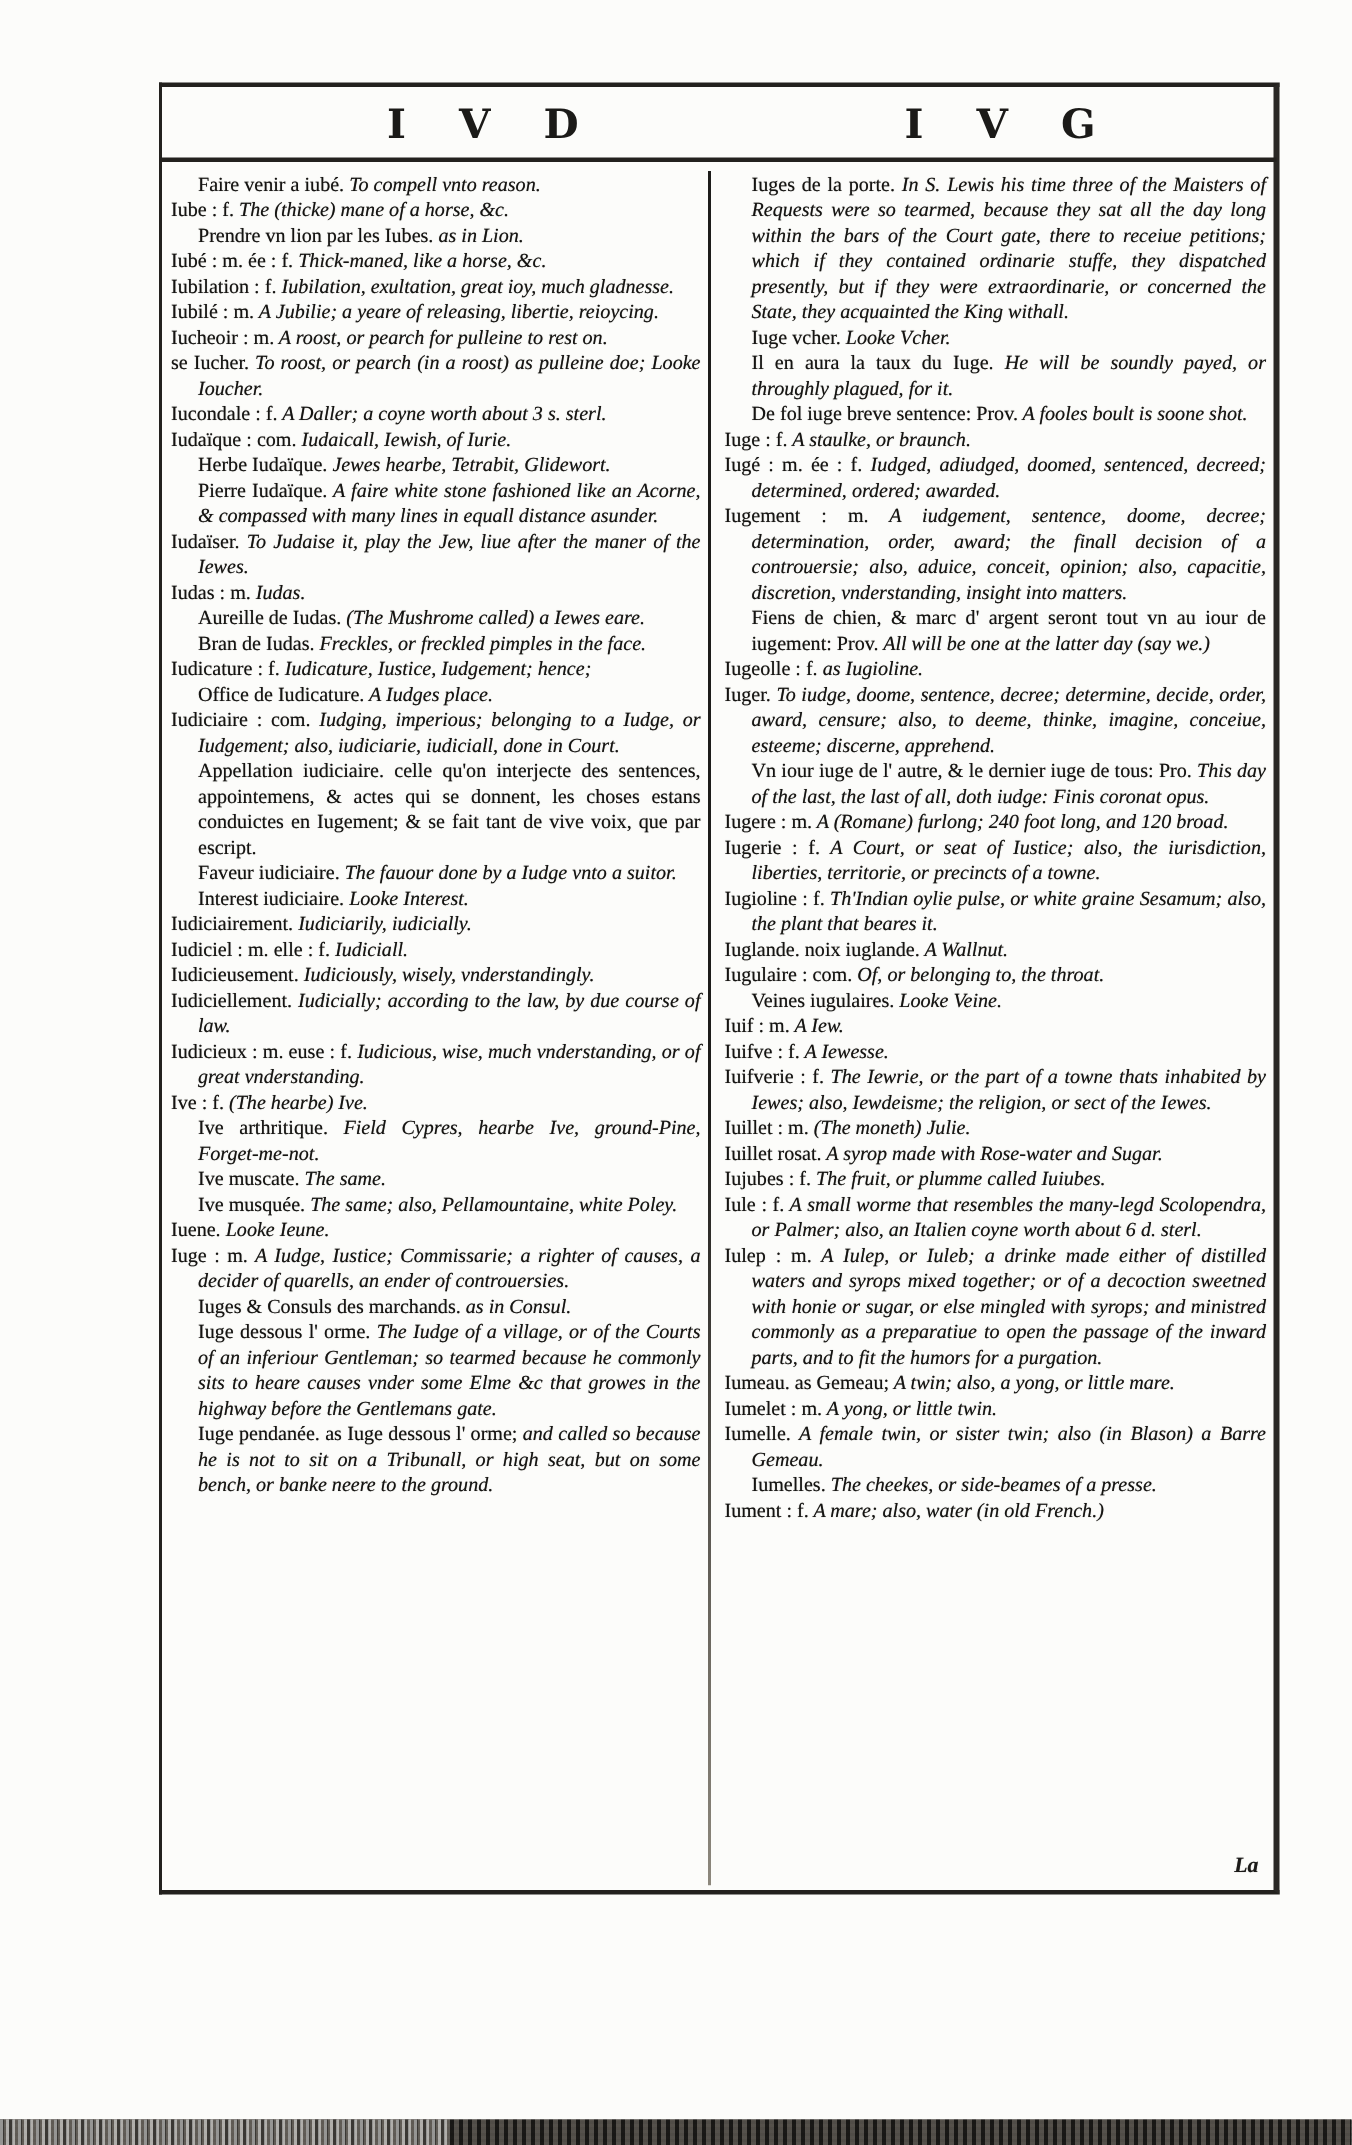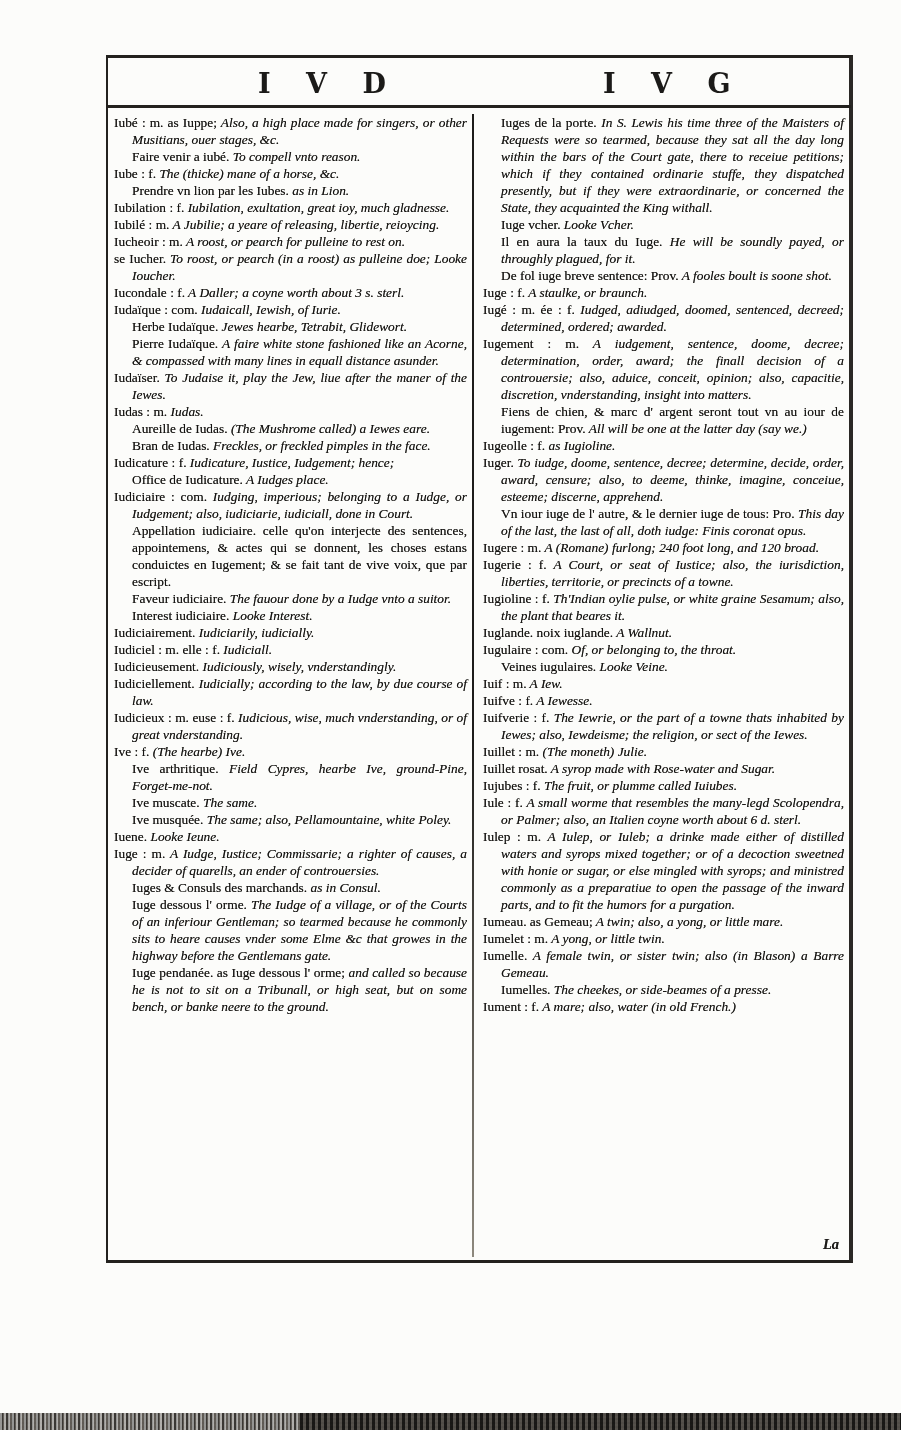--- a/index.html
+++ b/index.html
@@ -66,24 +66,24 @@
 </head>
 <body>
 
 <div class="frame">
   <span class="running-head rh-left">I V D</span>
   <span class="running-head rh-right">I V G</span>
   <div class="header-rule"></div>
 
   <div class="cols">
     <div class="col col-left" id="col-left">
-        <p class="entry e0"><span class="head">Iubé : m. as Iuppe;</span><span class="def"> Also, a high place made for singers, or other Musitians, ouer stages, &amp;c.</span></p>
         <p class="entry e1"><span class="head">Faire venir a iubé.</span><span class="def"> To compell vnto reason.</span></p>
         <p class="entry e0"><span class="head">Iube : f.</span><span class="def"> The (thicke) mane of a horse, &amp;c.</span></p>
         <p class="entry e1"><span class="head">Prendre vn lion par les Iubes.</span><span class="def"> as in Lion.</span></p>
+        <p class="entry e0"><span class="head">Iubé : m. ée : f.</span><span class="def"> Thick-maned, like a horse, &amp;c.</span></p>
         <p class="entry e0"><span class="head">Iubilation : f.</span><span class="def"> Iubilation, exultation, great ioy, much gladnesse.</span></p>
         <p class="entry e0"><span class="head">Iubilé : m.</span><span class="def"> A Jubilie; a yeare of releasing, libertie, reioycing.</span></p>
         <p class="entry e0"><span class="head">Iucheoir : m.</span><span class="def"> A roost, or pearch for pulleine to rest on.</span></p>
         <p class="entry e0"><span class="head">se Iucher.</span><span class="def"> To roost, or pearch (in a roost) as pulleine doe; Looke Ioucher.</span></p>
         <p class="entry e0"><span class="head">Iucondale : f.</span><span class="def"> A Daller; a coyne worth about 3 s. sterl.</span></p>
         <p class="entry e0"><span class="head">Iudaïque : com.</span><span class="def"> Iudaicall, Iewish, of Iurie.</span></p>
         <p class="entry e1"><span class="head">Herbe Iudaïque.</span><span class="def"> Jewes hearbe, Tetrabit, Glidewort.</span></p>
         <p class="entry e1"><span class="head">Pierre Iudaïque.</span><span class="def"> A faire white stone fashioned like an Acorne, &amp; compassed with many lines in equall distance asunder.</span></p>
         <p class="entry e0"><span class="head">Iudaïser.</span><span class="def"> To Judaise it, play the Jew, liue after the maner of the Iewes.</span></p>
         <p class="entry e0"><span class="head">Iudas : m.</span><span class="def"> Iudas.</span></p>

